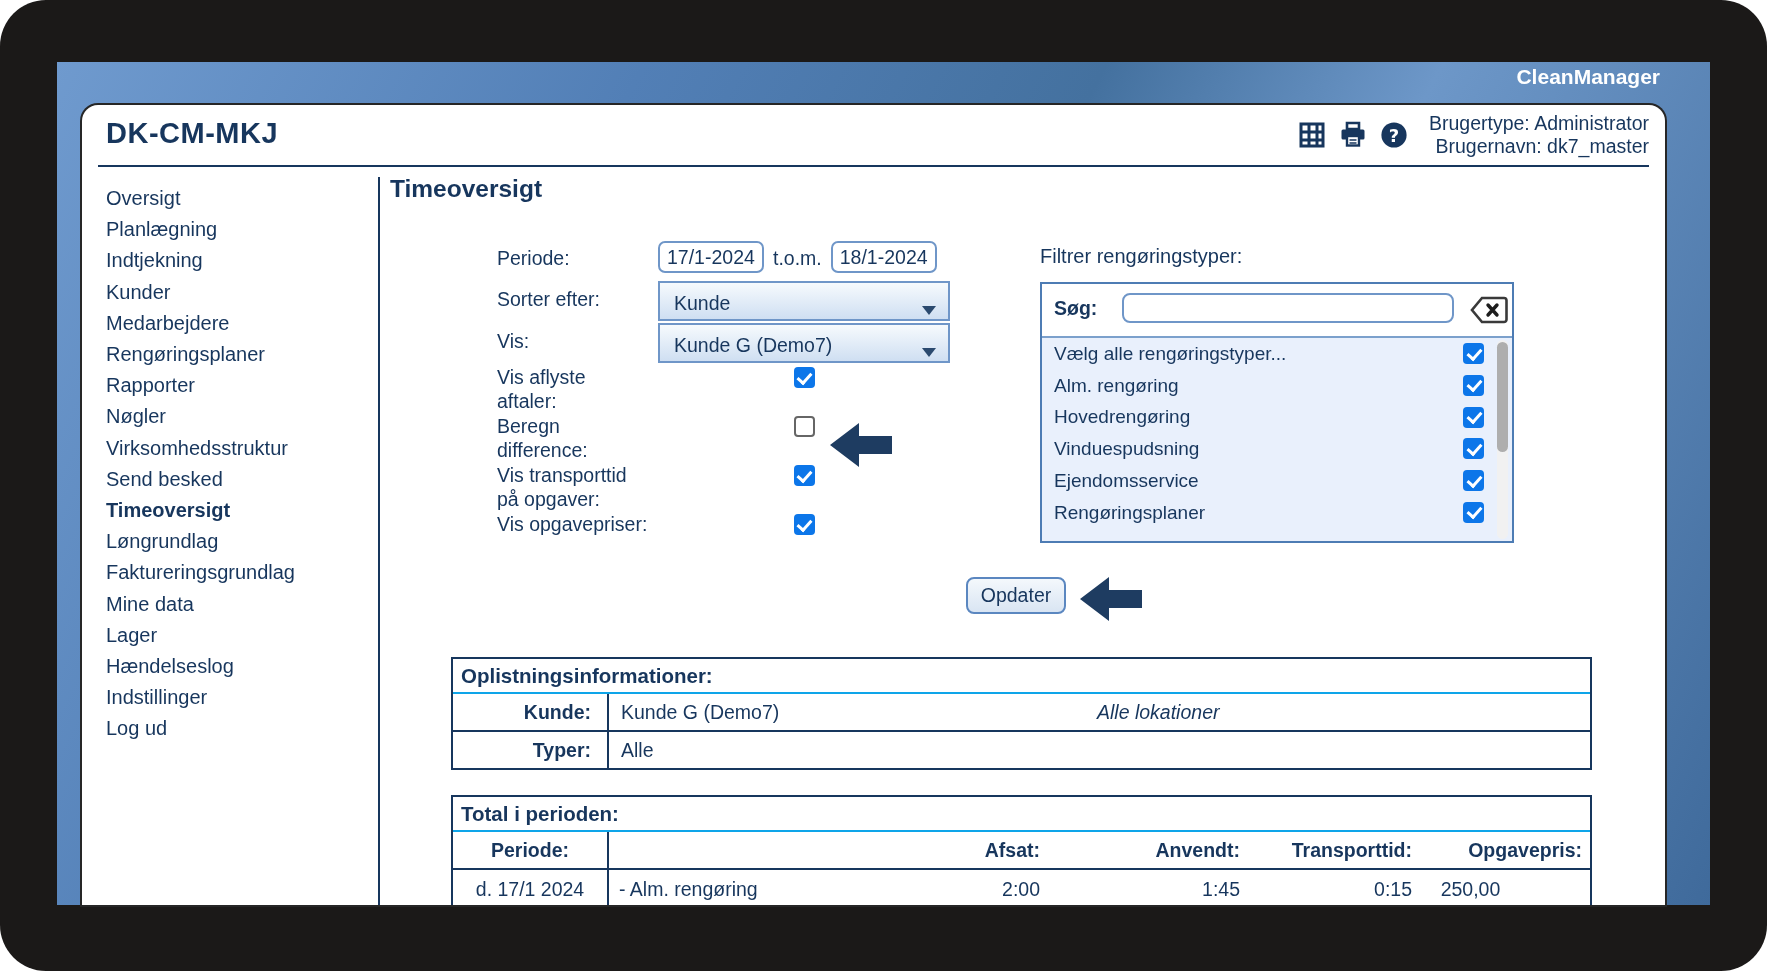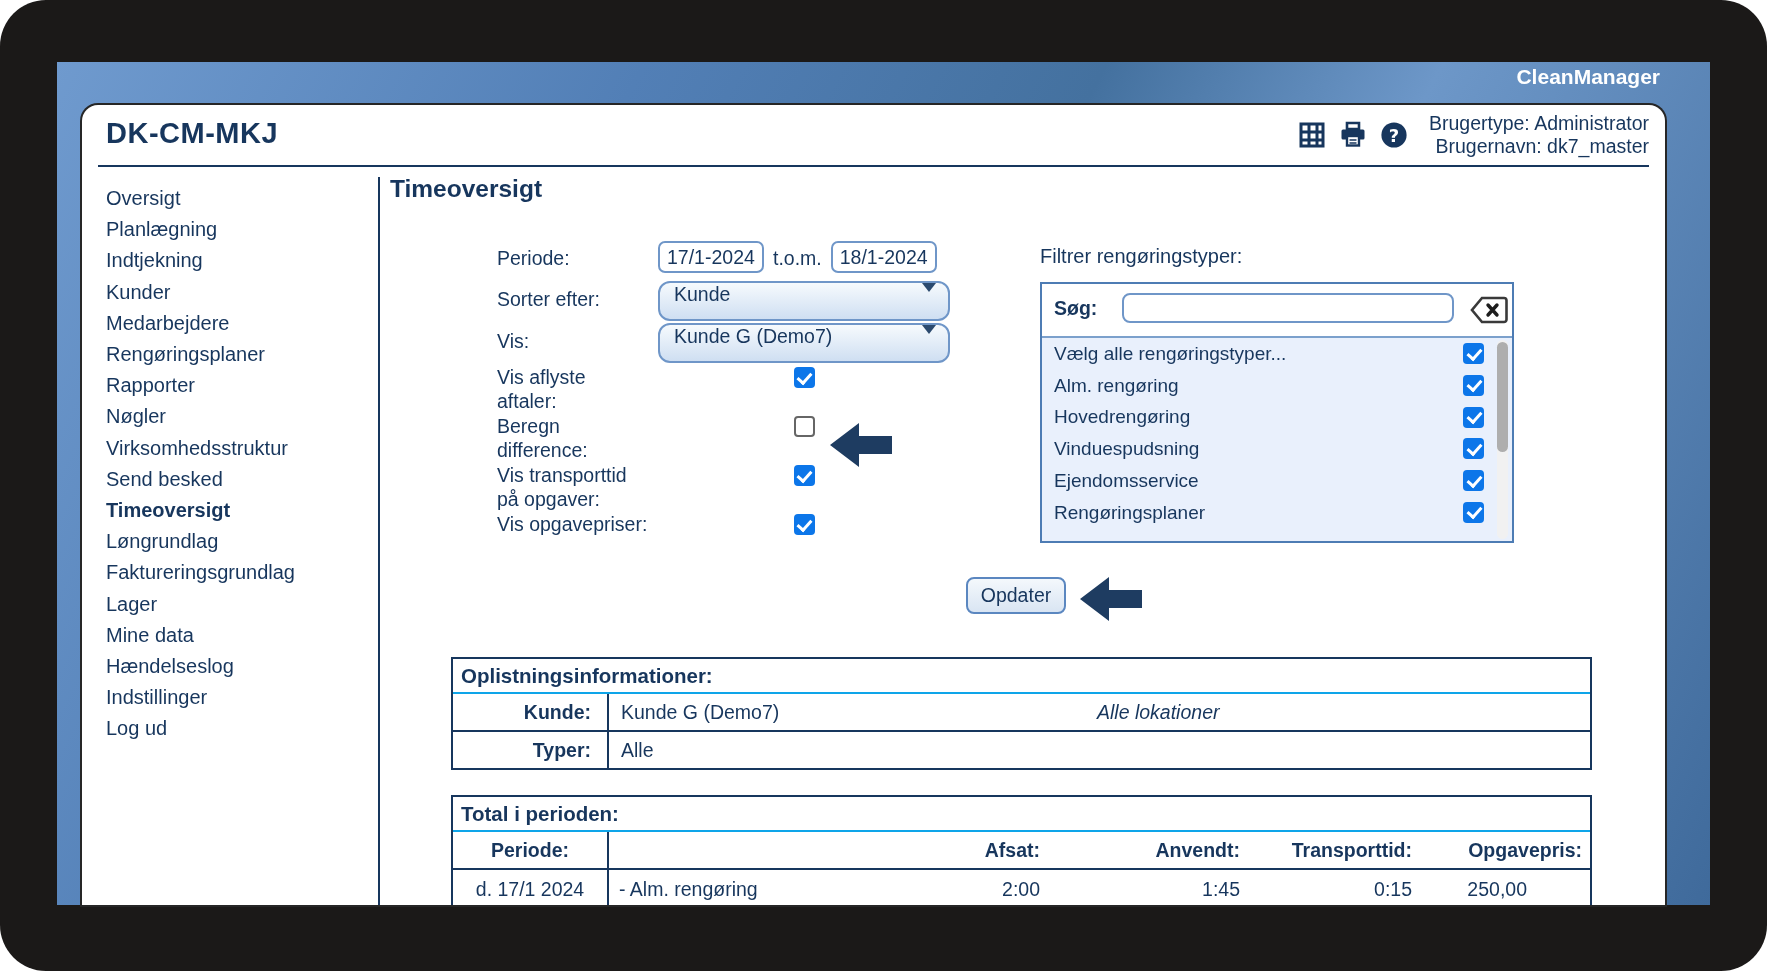--- a/index.html
+++ b/index.html
@@ -36,22 +36,22 @@
   .r-input{height:40px;align-items:flex-start;}
   .r-input .flabel{line-height:34px;}
   .r-select{height:42px;}
   .r-select .flabel{line-height:36px;}
   .r-check{min-height:49px;align-items:flex-start;}
   .cbwrap{display:flex;justify-content:center;padding-top:2px;}
 
   .date-input{width:88px;height:26px;border:2px solid #6F96C8;border-radius:7px;font-size:19.5px;
       color:#17365D;padding:1px 7px;font-family:"Liberation Sans",sans-serif;outline:none;}
   .tom{font-size:19.5px;line-height:34px;margin:0 9px;}
-  .select{height:32px;border:2px solid #6F96C8;border-radius:12px;cursor:pointer;
-      background:linear-gradient(#f6fafd,#cfdff2);display:flex;align-items:flex-start;
+  .select{height:32px;border:2px solid #6F96C8;border-radius:0;cursor:pointer;
+      background:linear-gradient(#f6fafd,#cfdff2);display:flex;align-items:flex-end;
       padding:0 12px 4px 14px;font-size:19.5px;justify-content:space-between;}
   .caret{width:0;height:0;border-left:7px solid transparent;border-right:7px solid transparent;
       border-top:9px solid #2b4a6f;}
 
   .cb{width:21px;height:21px;border-radius:4px;position:relative;cursor:pointer;box-sizing:border-box;}
   .cb.on{background:#0C76E9;}
   .cb.on::after{content:"";position:absolute;left:6.5px;top:2.5px;width:6px;height:11px;
       border-right:3px solid #fff;border-bottom:3px solid #fff;transform:rotate(42deg);}
   .cb:not(.on){background:#fff;border:2.5px solid #666;border-radius:4px;}
 
@@ -96,21 +96,21 @@
   .tbl2{top:690px;}
   .trow{display:flex;font-size:19.5px;}
   .trow.head{height:36px;line-height:36px;font-weight:bold;border-bottom:2px solid #17365D;}
   .trow.data{height:40px;line-height:38px;}
   .tc1{width:156px;flex:none;border-right:2px solid #17365D;text-align:center;box-sizing:border-box;}
   .tc2{width:233px;flex:none;padding-left:10px;box-sizing:border-box;}
   .tc3{width:200px;flex:none;text-align:right;box-sizing:border-box;padding-right:2px;}
   .tc4{width:200px;flex:none;text-align:right;box-sizing:border-box;padding-right:2px;}
   .tc5{width:172px;flex:none;text-align:right;box-sizing:border-box;padding-right:2px;}
   .tc6{flex:1;text-align:right;box-sizing:border-box;padding-right:8px;}
-  .trow.data .tc6{padding-right:63px;}
+  .trow.data .tc6{padding-right:63px;text-align:center;}
 </style>
 </head>
 <body>
 
 <div id="canvas">
   <div class="frame"></div>
   <div class="blue-bg"></div>
   <div class="brand">CleanManager</div>
 
   <div class="panel">
@@ -145,22 +145,22 @@
       <div class="side-item">Kunder</div>
       <div class="side-item">Medarbejdere</div>
       <div class="side-item">Rengøringsplaner</div>
       <div class="side-item">Rapporter</div>
       <div class="side-item">Nøgler</div>
       <div class="side-item">Virksomhedsstruktur</div>
       <div class="side-item">Send besked</div>
       <div class="side-item active">Timeoversigt</div>
       <div class="side-item">Løngrundlag</div>
       <div class="side-item">Faktureringsgrundlag</div>
+      <div class="side-item">Mine data</div>
       <div class="side-item">Lager</div>
-      <div class="side-item">Mine data</div>
       <div class="side-item">Hændelseslog</div>
       <div class="side-item">Indstillinger</div>
       <div class="side-item">Log ud</div>
     </div>
     <div class="vline"></div>
 
     <div class="main-title">Timeoversigt</div>
 
     <div class="form">
       <div class="frow r-input">

